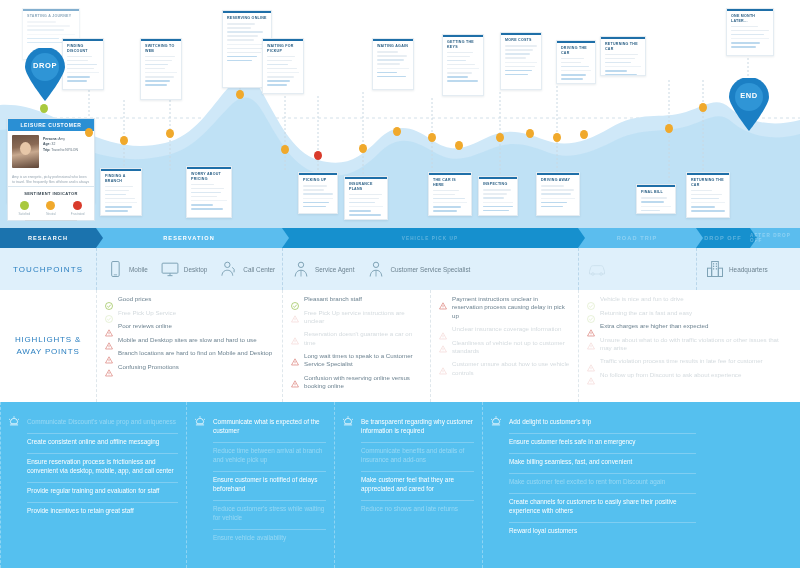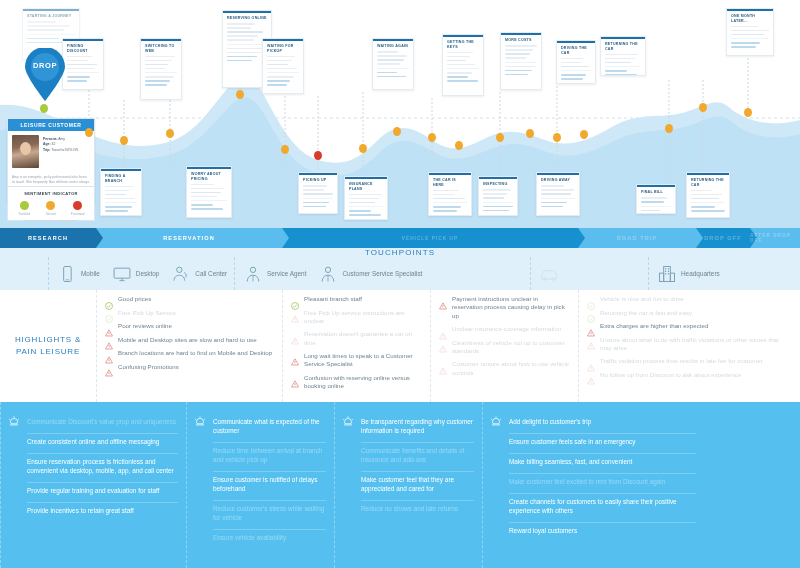--- a/index.html
+++ b/index.html
@@ -105,21 +105,21 @@
     content: ""; position: absolute; right: -7px; top: 0;
     border-top: 10px solid transparent; border-bottom: 10px solid transparent;
     border-left: 7px solid currentColor; z-index: 3;
   }
   .phase.last::after { display: none; }
   .phase-lbl { position: relative; z-index: 4; }
 
   
   .touchpoints {
     position: absolute; left: 0; top: 248px; width: 800px; height: 42px;
-    background: #dff0fb; display: flex; align-items: center; flex-direction: column;
+    background: #dff0fb; display: flex; align-items: center;
   }
   .tp-title {
     width: 96px; flex: none; text-align: center;
     font-size: 8px; letter-spacing: 1.1px; color: #2a7fc0;
   }
   .tp-items { flex: 1; display: flex; align-items: center; height: 100%; }
   .tp-group {
     display: flex; align-items: center; height: 100%;
     border-left: 1px dashed #b9d6ea; padding-left: 8px;
   }
@@ -530,20 +530,27 @@
       </div>
 
     <div class="pin" style="left:22px; top:48px;">
       <svg width="46" height="54" viewBox="0 0 46 54">
         <path d="M23,53 C23,53 43,28 43,19 A20,20 0 1 0 3,19 C3,28 23,53 23,53 Z" fill="#1b7fc4"></path>
         <circle cx="23" cy="19" r="14" fill="#2f95d6"></circle>
       </svg>
       <div class="pin-label">DROP</div>
     </div>
 
+    <div class="pin" style="left:726px; top:78px;">
+      <svg width="46" height="54" viewBox="0 0 46 54">
+        <path d="M23,53 C23,53 43,28 43,19 A20,20 0 1 0 3,19 C3,28 23,53 23,53 Z" fill="#1b7fc4"></path>
+        <circle cx="23" cy="19" r="14" fill="#2f95d6"></circle>
+      </svg>
+      <div class="pin-label">END</div>
+    </div>
   </div>
 
   <div class="phasebar" id="phasebar">
       <div class="phase" style="width: 96px; background: rgb(27, 115, 174); color: rgb(27, 115, 174);">
         <span class="phase-lbl" style="color: rgb(255, 255, 255);">RESEARCH</span>
       </div>
       <div class="phase" style="width: 186px; background: rgb(91, 189, 238); color: rgb(91, 189, 238);">
         <span class="phase-lbl" style="color: rgb(255, 255, 255);">RESERVATION</span>
       </div>
       <div class="phase" style="width: 296px; background: rgb(22, 144, 206); color: rgb(22, 144, 206);">
@@ -634,21 +641,21 @@
             <span class="tp-lbl">Headquarters</span>
           </div>
         </div>
       </div>
   </div>
 
   <div class="highlights">
     <div class="hl-title">
       <div>
         <div>HIGHLIGHTS &amp;</div>
-        <div>PAIN LEISURE</div>
+        <div>AWAY POINTS</div>
       </div>
     </div>
     <div class="hl-cols" id="hl-cols">
         <div class="hl-col" style="width: 186px;">
           <div class="hl-item">
             <span class="hl-ico"><svg viewBox="0 0 16 16" width="8" height="8">
                 <circle cx="8" cy="8" r="7" fill="none" stroke="#8cba3f" stroke-width="1.3"></circle>
                 <path d="M4.5 8.2 L7 10.6 L11.5 5.4" fill="none" stroke="#8cba3f" stroke-width="1.3"></path>
               </svg></span>
             <span class="hl-txt">Good prices</span>

